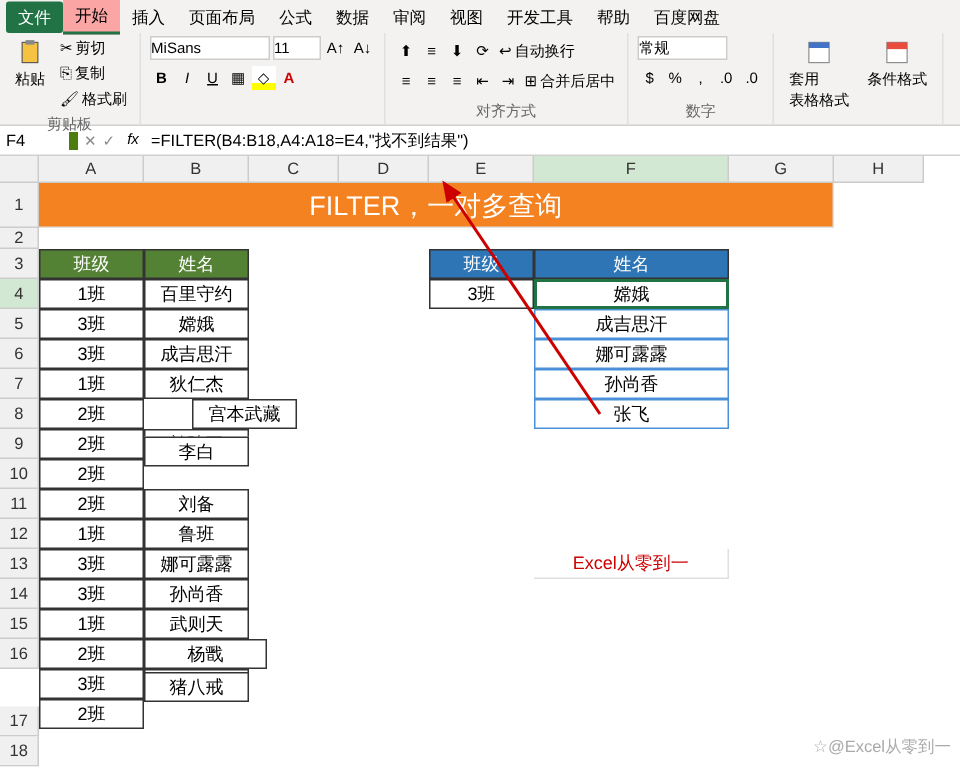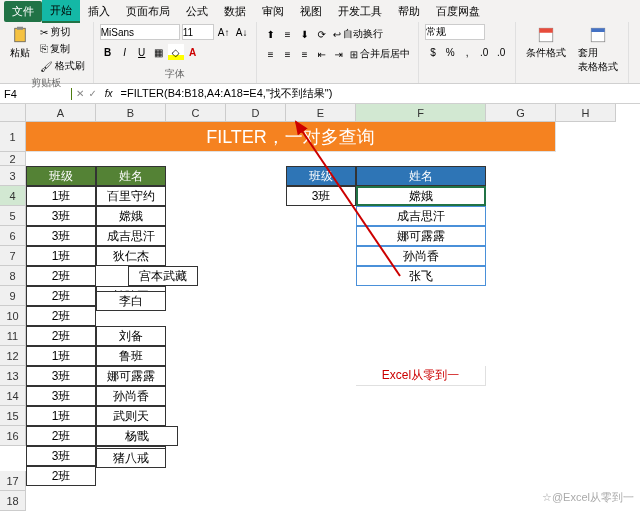--- a/index.html
+++ b/index.html
@@ -2,41 +2,41 @@
 <html><head>
 <meta charset="utf-8">
 <style>
 * { margin: 0; padding: 0; box-sizing: border-box; }
 body { font-family: "Microsoft YaHei", sans-serif; font-size: 11px; background: #fff; width: 640px; height: 511px; overflow: hidden; position: relative; }
 
 
 .menubar { background: #f3f2f1; height: 22px; display: flex; align-items: center; padding: 0 4px; }
 .menubar .tab { padding: 3px 8px; cursor: pointer; }
 .menubar .tab.file { background: #217346; color: #fff; border-radius: 2px; }
-.menubar .tab.active { background: #14b8a6; border-bottom: 2px solid #217346; }
+.menubar .tab.active { background: #fca5a5; border-bottom: 2px solid #217346; }
 
 
 .ribbon { background: #f3f2f1; height: 62px; border-bottom: 1px solid #d0d0d0; display: flex; }
 .group { border-right: 1px solid #e0e0e0; padding: 2px 6px 0 6px; display: flex; flex-direction: column; justify-content: space-between; }
 .group-label { text-align: center; font-size: 10px; color: #666; padding: 2px 0; }
 .group-body { display: flex; align-items: flex-start; gap: 4px; flex: 1; }
 .btn-lg { display: flex; flex-direction: column; align-items: center; padding: 2px 4px; cursor: pointer; }
 .btn-lg svg { width: 18px; height: 18px; }
 .btn-lg span { font-size: 10px; margin-top: 2px; }
 .btn-stack { display: flex; flex-direction: column; gap: 1px; }
 .btn-sm { display: flex; align-items: center; gap: 2px; font-size: 10px; padding: 1px 2px; cursor: pointer; }
 .font-row { display: flex; gap: 2px; align-items: center; }
 .font-select { font-size: 10px; width: 80px; height: 16px; border: 1px solid #ccc; }
 .size-select { font-size: 10px; width: 32px; height: 16px; border: 1px solid #ccc; }
 .icon-btn { width: 16px; height: 16px; display: inline-flex; align-items: center; justify-content: center; cursor: pointer; font-size: 10px; }
 .icon-row { display: flex; gap: 1px; margin-top: 2px; }
 
 
 .formula-bar { height: 20px; border-bottom: 1px solid #d0d0d0; display: flex; align-items: center; background: #fff; }
-.name-box { width: 72px; border-right: 1px solid #4d7c0f; padding: 0 4px; font-size: 11px; }
+.name-box { width: 52px; border-right: 6px solid #4d7c0f; padding: 0 4px; font-size: 11px; }
 .fx-btns { display: flex; padding: 0 4px; color: #888; gap: 4px; font-size: 10px; }
 .fx-label { font-style: italic; font-size: 10px; padding: 0 4px; }
 .formula-input { flex: 1; border: none; font-size: 11px; padding: 0 4px; outline: none; }
 
 
 .grid-wrap { position: relative; }
 .sel-all { position: absolute; left: 0; top: 0; width: 26px; height: 18px; background: #f0f0f0; border-right: 1px solid #ccc; border-bottom: 1px solid #ccc; }
 .col-headers { position: absolute; left: 26px; top: 0; height: 18px; display: flex; }
 .col-h { background: #f0f0f0; border-right: 1px solid #ccc; border-bottom: 1px solid #ccc; text-align: center; font-size: 11px; line-height: 18px; color: #333; }
 .row-headers { position: absolute; left: 0; top: 18px; width: 26px; }
@@ -121,21 +121,20 @@
         <span class="icon-btn">
             <u>U</u>
           </span>
         <span class="icon-btn">▦</span>
         <span class="icon-btn" style="background:linear-gradient(#fff 70%,#ff0 70%)">◇</span>
         <span class="icon-btn" style="color:#c00">
             <b>A</b>
           </span>
       </div>
     </div>
-    <div class="group-label">字体</div>
   </div>
 
   <div class="group" style="min-width:140px">
     <div class="group-body" style="flex-direction:column;gap:2px">
       <div class="icon-row">
         <span class="icon-btn">⬆</span>
         <span class="icon-btn">≡</span>
         <span class="icon-btn">⬇</span>
         <span class="icon-btn">⟳</span>
         <div class="btn-sm">
@@ -148,51 +147,53 @@
         <span class="icon-btn">≡</span>
         <span class="icon-btn">≡</span>
         <span class="icon-btn">⇤</span>
         <span class="icon-btn">⇥</span>
         <div class="btn-sm">
             <span>⊞</span>
             <span>合并后居中</span>
           </div>
       </div>
     </div>
+    <div class="group-label">对齐方式</div>
   </div>
 
   <div class="group" style="min-width:80px">
     <div class="group-body" style="flex-direction:column;gap:2px">
       <input class="font-select" style="width: 60px;" value="常规">
       <div class="icon-row">
         <span class="icon-btn">$</span>
         <span class="icon-btn">%</span>
         <span class="icon-btn">,</span>
         <span class="icon-btn">.0</span>
         <span class="icon-btn">.0</span>
       </div>
     </div>
+    <div class="group-label">数字</div>
   </div>
 
   <div class="group">
     <div class="group-body">
-      <div class="btn-lg">
-        <svg viewBox="0 0 24 24">
-            <rect x="3" y="3" width="18" height="18" fill="#fff" stroke="#888"></rect>
-            <rect x="3" y="3" width="18" height="6" fill="#e74c3c"></rect>
-          </svg>
-        <span>条件格式</span>
-      </div>
       <div class="btn-lg">
         <svg viewBox="0 0 24 24">
             <rect x="3" y="3" width="18" height="18" fill="#fff" stroke="#888"></rect>
             <rect x="3" y="3" width="18" height="5" fill="#4472c4"></rect>
           </svg>
         <span style="white-space:pre">套用
 表格格式</span>
+      </div>
+      <div class="btn-lg">
+        <svg viewBox="0 0 24 24">
+            <rect x="3" y="3" width="18" height="18" fill="#fff" stroke="#888"></rect>
+            <rect x="3" y="3" width="18" height="6" fill="#e74c3c"></rect>
+          </svg>
+        <span>条件格式</span>
       </div>
     </div>
   </div>
 </div>
 
 <div class="formula-bar">
   <div class="name-box">F4</div>
   <div class="fx-btns">
     <span>✕</span>
     <span>✓</span>

